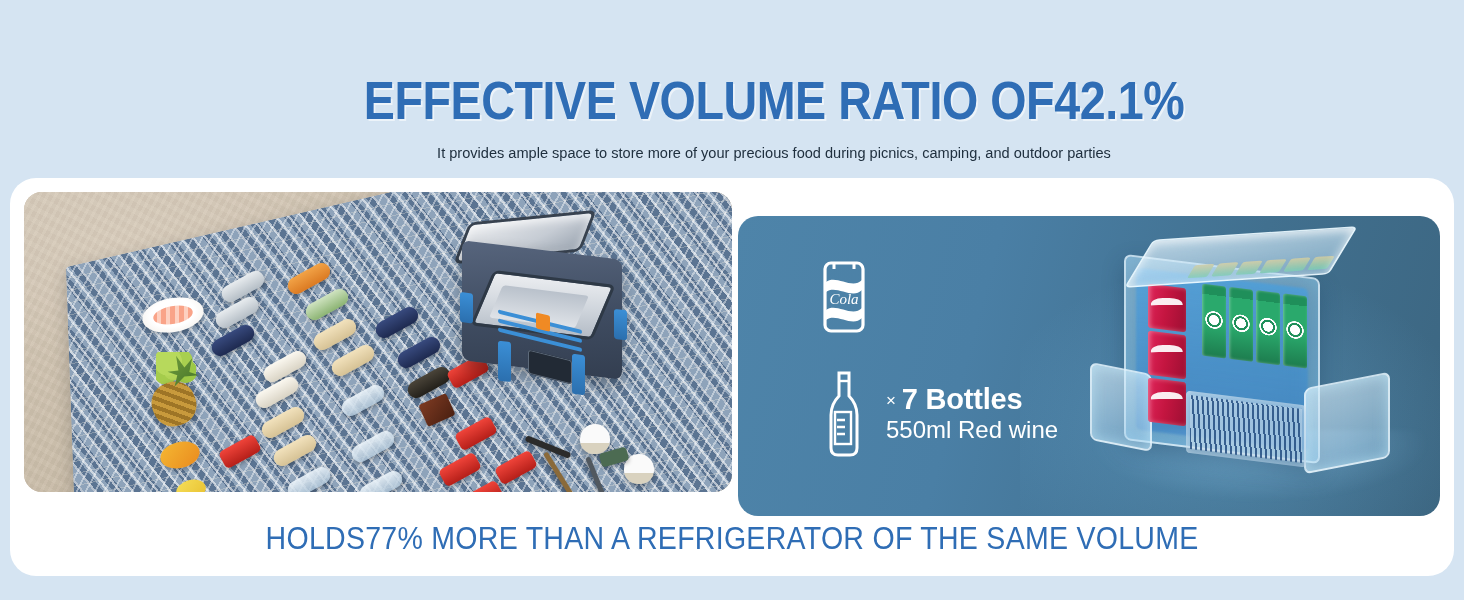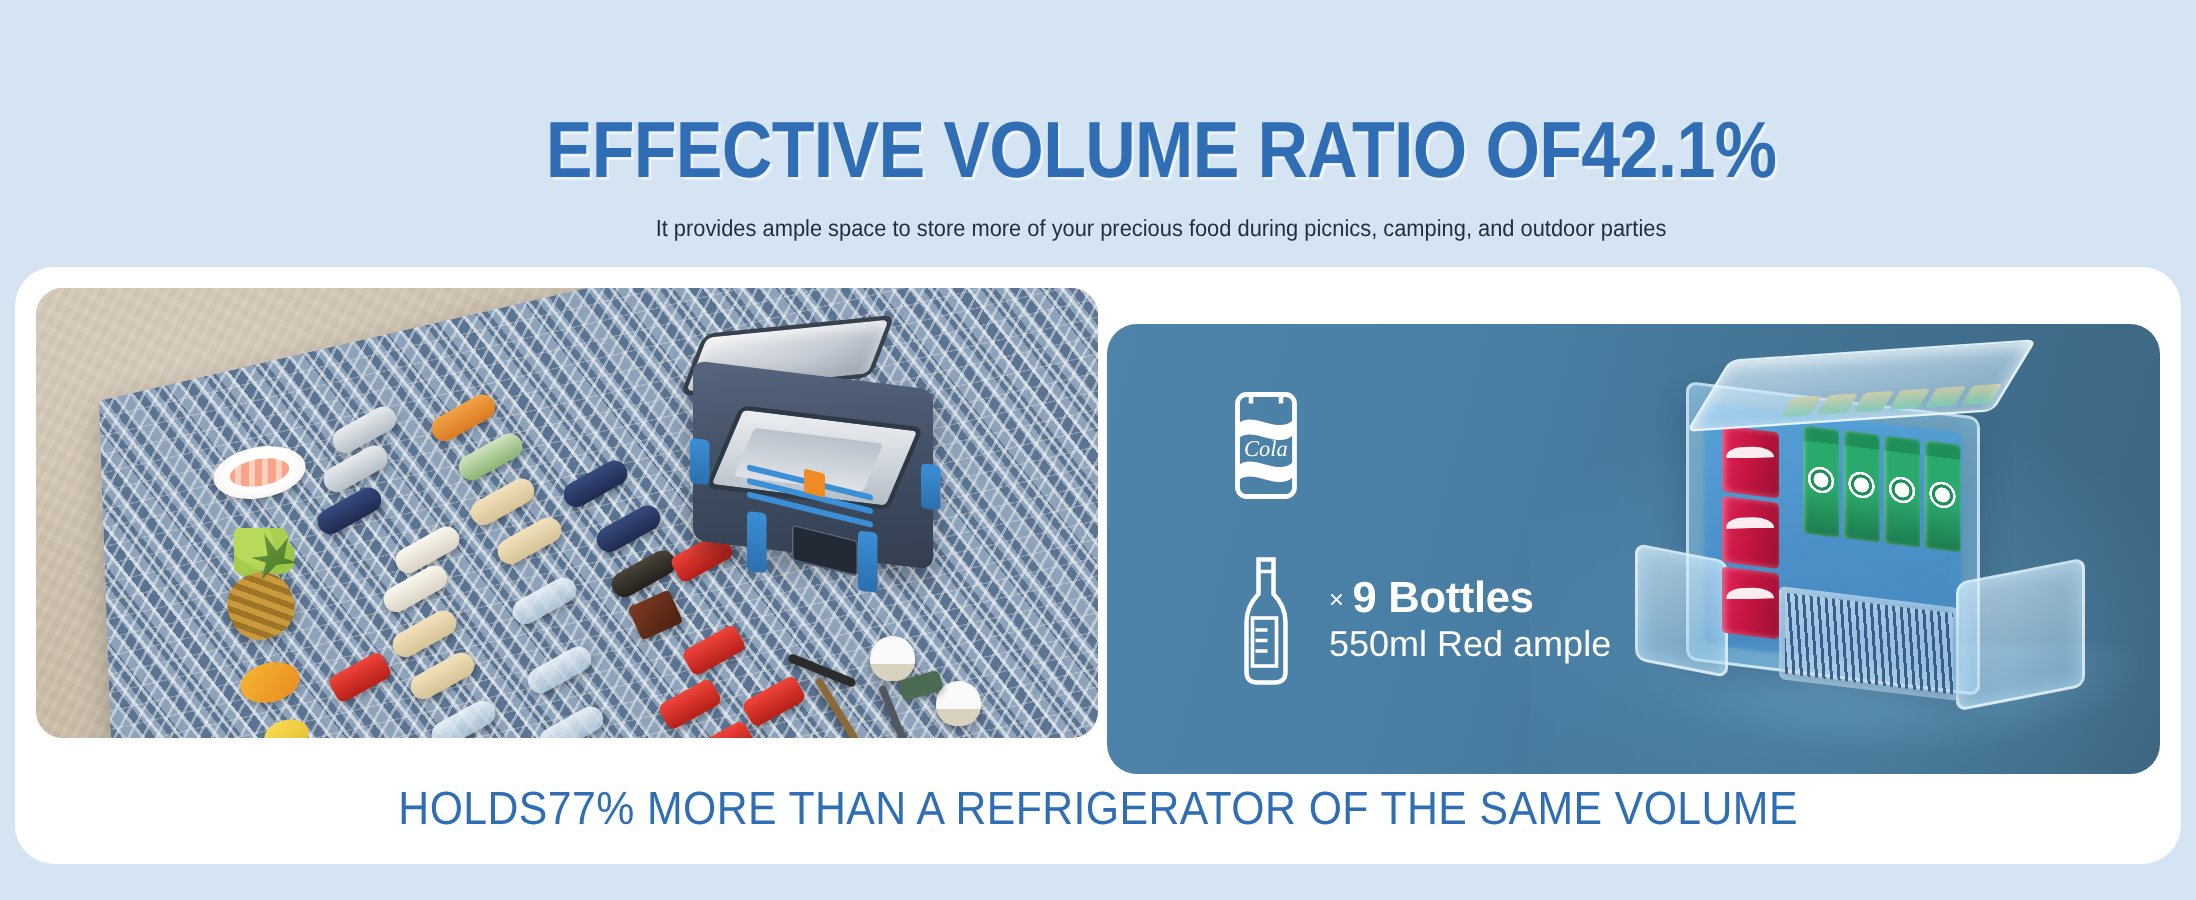--- a/index.html
+++ b/index.html
@@ -425,23 +425,23 @@
           <svg width="40" height="88" viewBox="0 0 40 88" aria-hidden="true">
             <path d="M15 3 L25 3 L25 26 C30 31, 33 37, 33 45 L33 78 C33 83, 30 85, 26 85
                      L14 85 C10 85, 7 83, 7 78 L7 45 C7 37, 10 31, 15 26 Z" fill="none" stroke="#ffffff" stroke-width="3"></path>
             <path d="M15 11 L25 11" stroke="#ffffff" stroke-width="2.4"></path>
             <rect x="11" y="42" width="16" height="32" fill="none" stroke="#ffffff" stroke-width="2.4"></rect>
             <path d="M13 50 L21 50 M13 57 L21 57 M13 64 L21 64" stroke="#ffffff" stroke-width="2.4"></path>
           </svg>
         </div>
         <div class="spec-text">
           <div class="spec-line1">
-            <span class="mult">×</span><span>9 Bottles</span>
+            <span class="mult">×</span><span>7 Bottles</span>
           </div>
-          <div class="spec-line2">550ml Red ample</div>
+          <div class="spec-line2">550ml Red wine</div>
         </div>
       </div>
     </div>
 
     <div class="xray">
       <div class="xray-floor"></div>
       <div class="box-main"></div>
       <div class="box-glowblue"></div>
       <div class="side-pod left"></div>
       <div class="side-pod right"></div>

